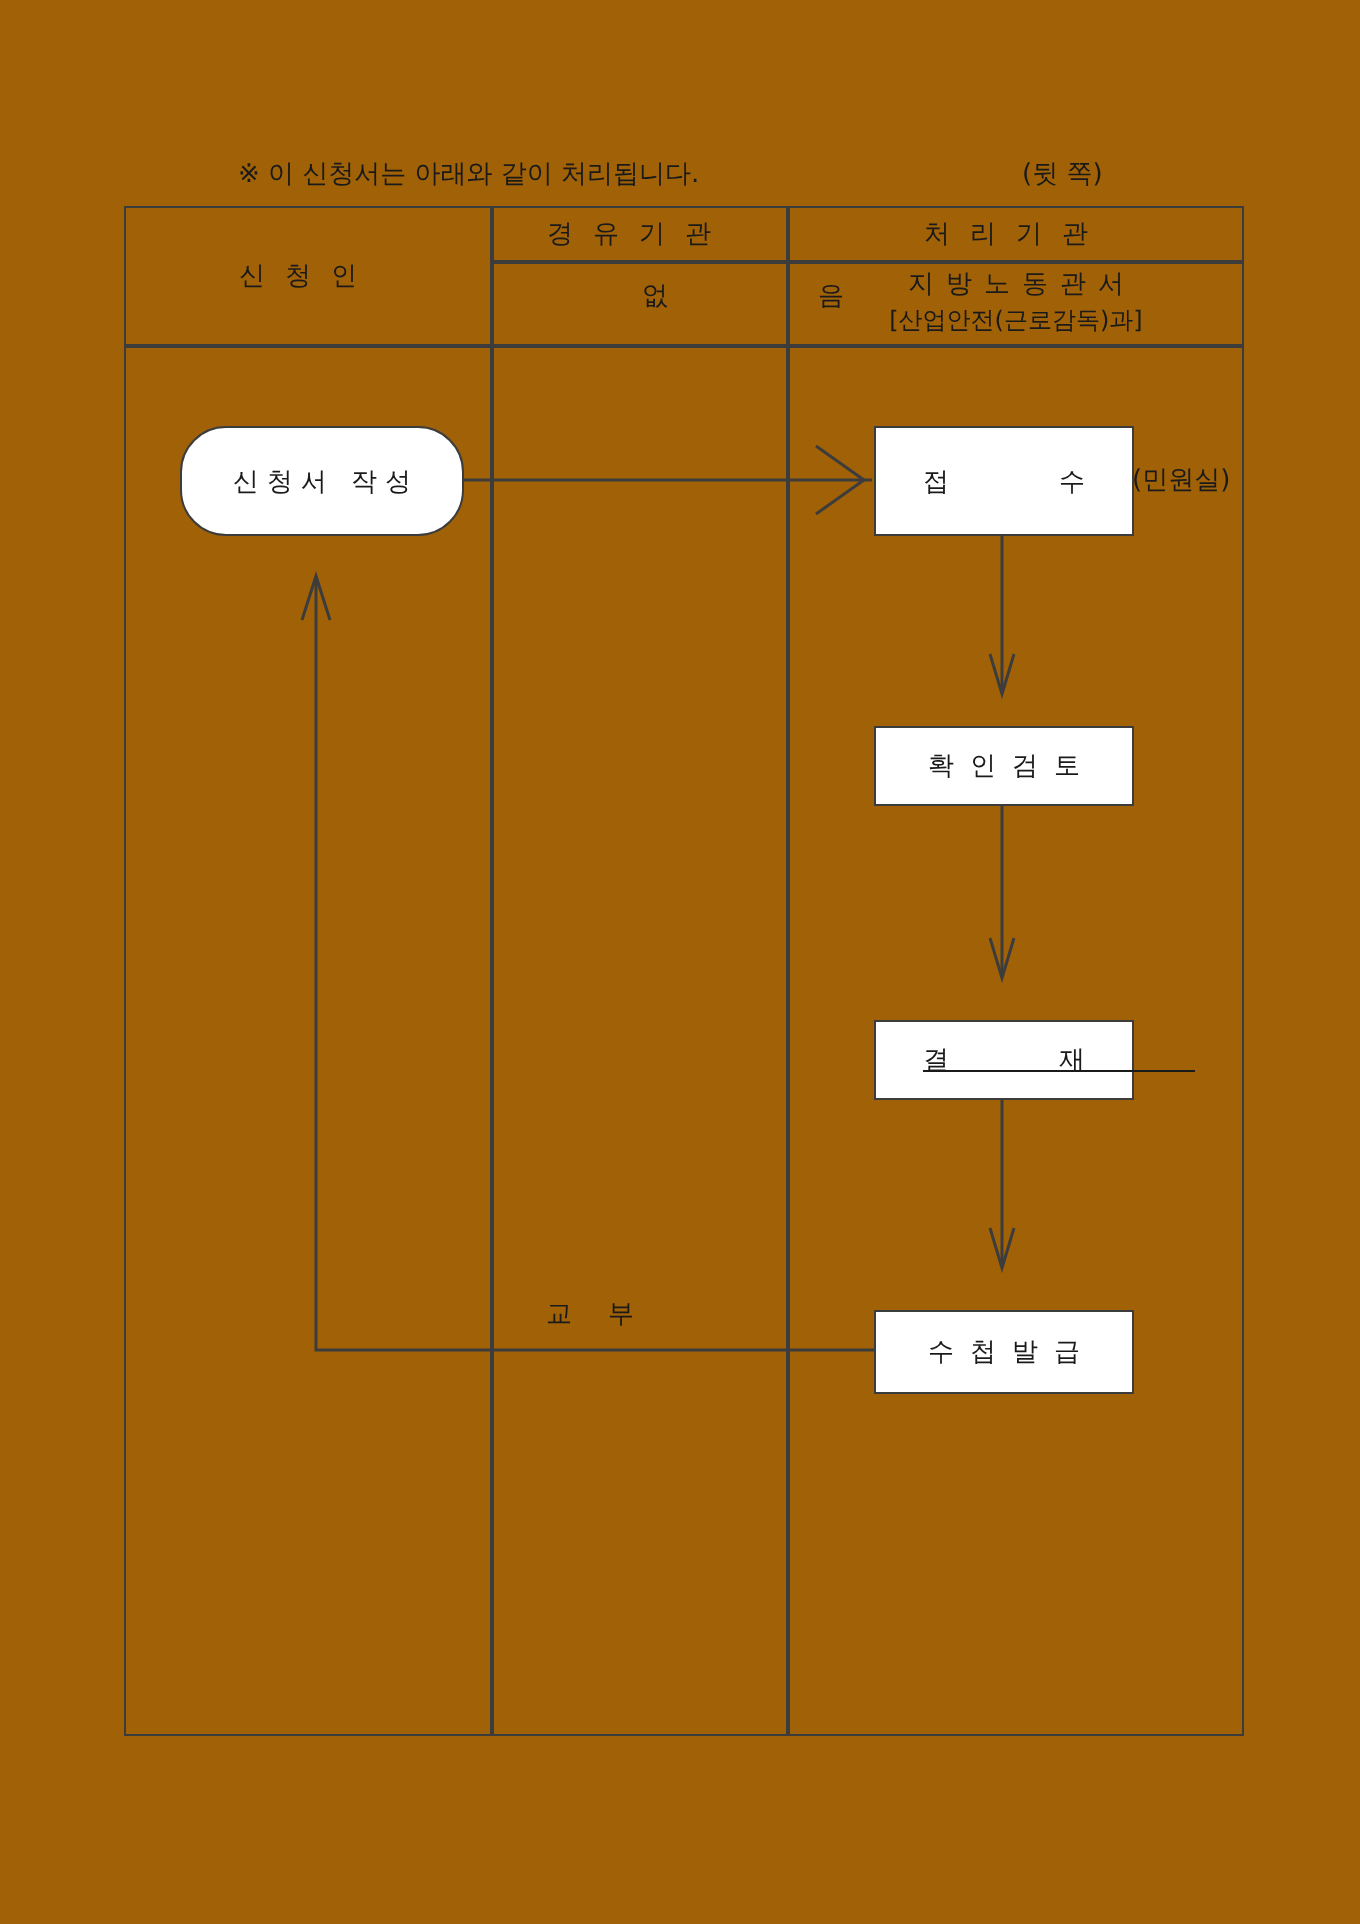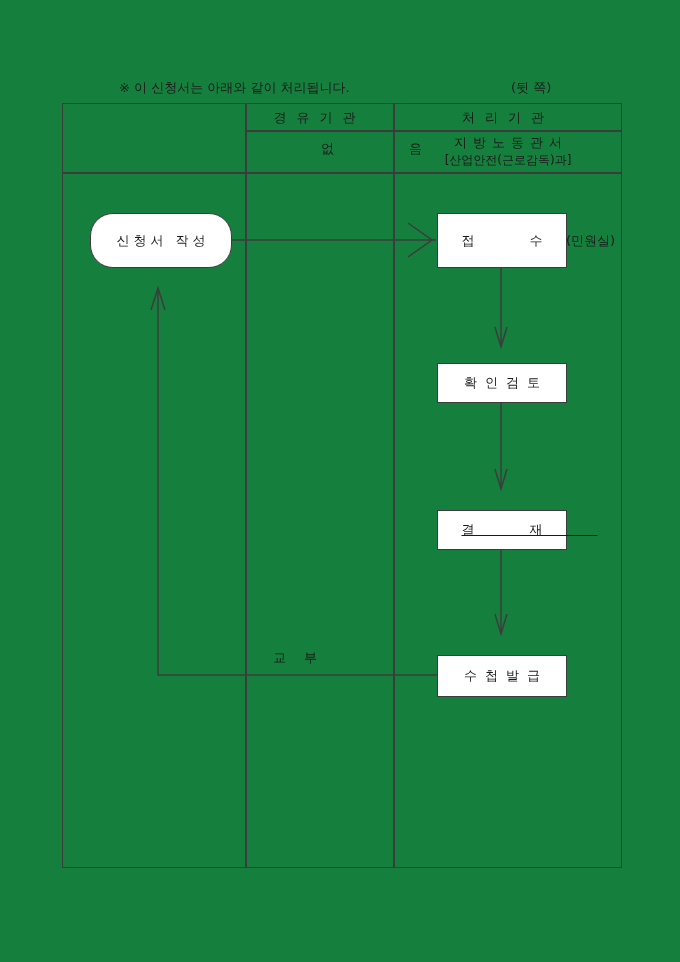--- a/index.html
+++ b/index.html
@@ -1,18 +1,18 @@
 <!DOCTYPE html>
 <html><head>
 <meta charset="utf-8">
 <style>
   * { margin:0; padding:0; box-sizing:border-box; }
   html, body { background:#ffffff; }
   .page {
-    position:relative; width:680px; height:962px; background:#15803d;
+    position:relative; width:680px; height:962px; background:#a16207;
     font-family:"DejaVu Sans","Liberation Sans",sans-serif; color:#1a1a1a;
     overflow:hidden;
   }
   .txt { position:absolute; font-size:13px; line-height:1.25; white-space:nowrap; }
   .ctr { text-align:center; }
   .small { font-size:12px; }
   .outer-border { position:absolute; border:1.5px solid #3c3c3c; }
   .vline, .hline { position:absolute; background:#3c3c3c; }
   .fbox {
     position:absolute; border:1.5px solid #3c3c3c; background:#ffffff;
@@ -35,20 +35,21 @@
 
   <div class="txt" style="left:119px; top:80px;">※ 이 신청서는 아래와 같이 처리됩니다.</div>
   <div class="txt" style="left:511px; top:80px;">(뒷 쪽)</div>
 
   <div class="outer-border" style="left:62px; top:103px; width:560px; height:765px;"></div>
   <div class="vline" style="left:245px; top:103px; width:1.5px; height:765px;"></div>
   <div class="vline" style="left:393px; top:103px; width:1.5px; height:765px;"></div>
   <div class="hline" style="left:245px; top:130px; width:377px; height:1.5px;"></div>
   <div class="hline" style="left:62px; top:172px; width:560px; height:1.5px;"></div>
 
+  <div class="txt ctr lsp10" style="left:63px; top:131px; width:182px;">신청인</div>
   <div class="txt ctr lsp10" style="left:246px; top:110px; width:147px;">경유기관</div>
   <div class="txt ctr lsp75" style="left:246px; top:141px; width:147px;">없음</div>
   <div class="txt ctr lsp10" style="left:394px; top:110px; width:228px;">처리기관</div>
   <div class="txt ctr lsp6" style="left:394px; top:135px; width:228px;">지방노동관서</div>
   <div class="txt ctr small" style="left:394px; top:153px; width:228px;">[산업안전(근로감독)과]</div>
 
   <svg class="arrows" width="680" height="962" viewBox="0 0 680 962">
     <g stroke="#3c3c3c" stroke-width="1.5" fill="none">
       <path d="M232 240 H436"></path>
       <path d="M408 223 L432 240 L408 257"></path>

